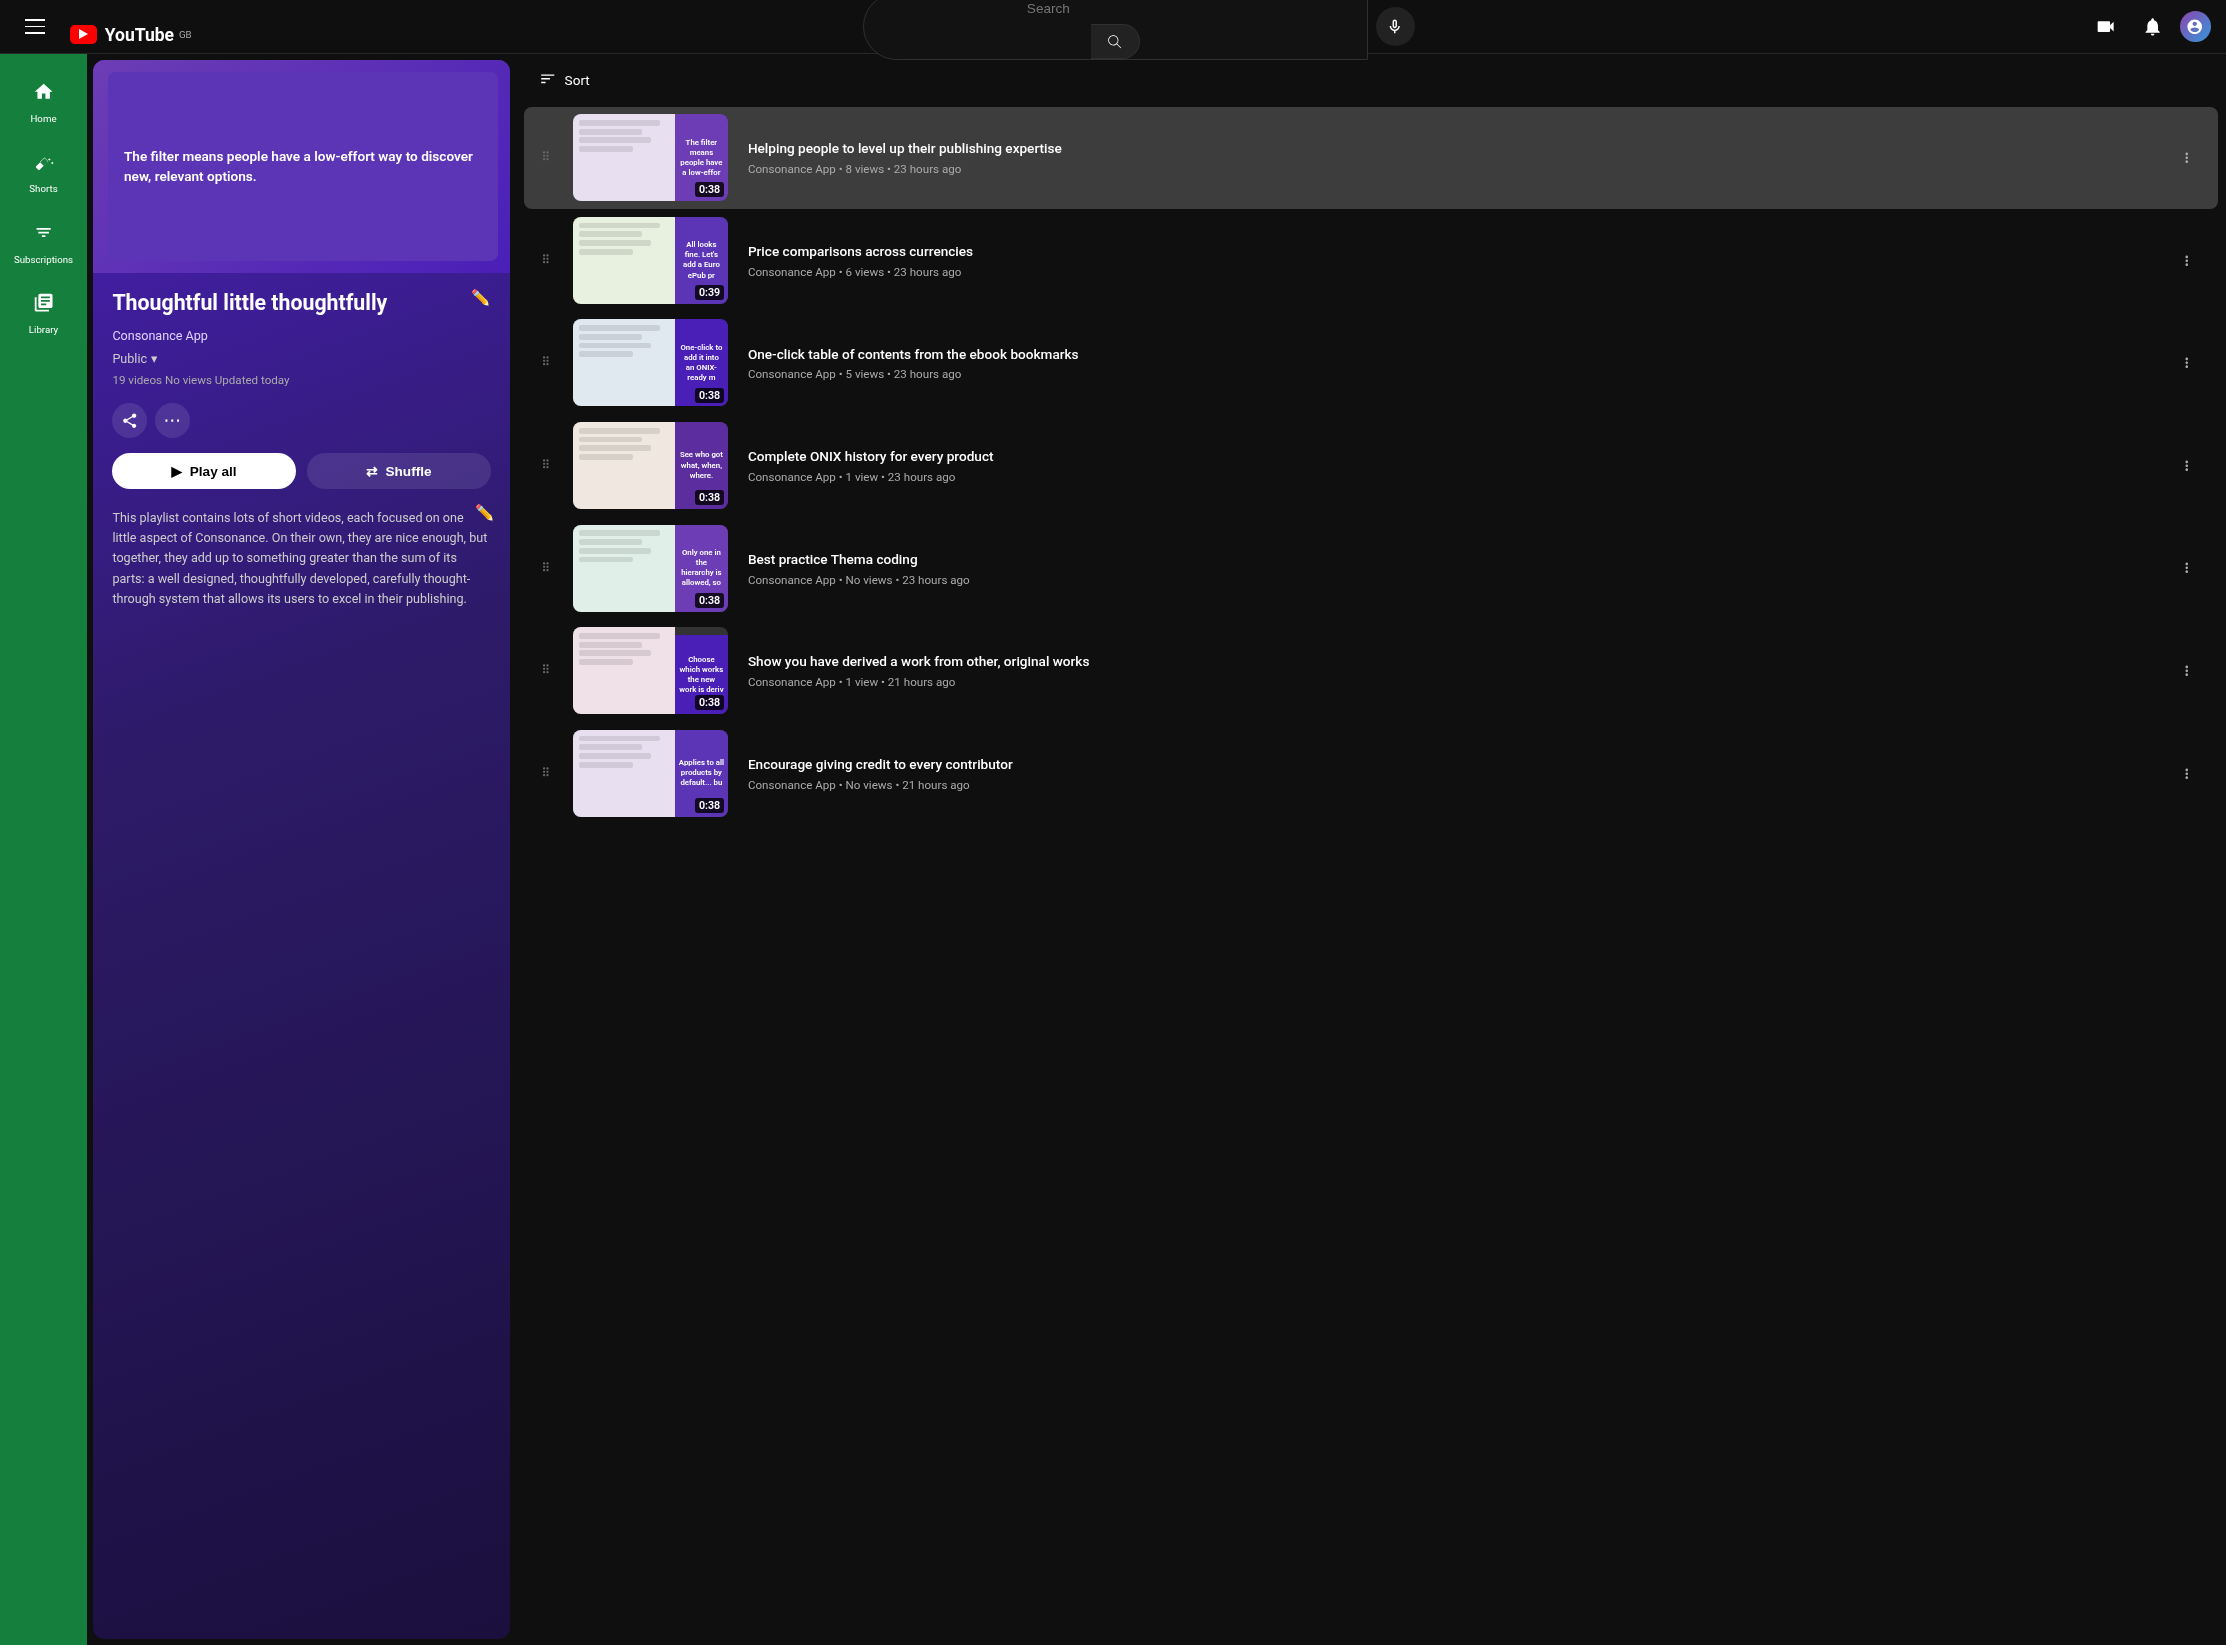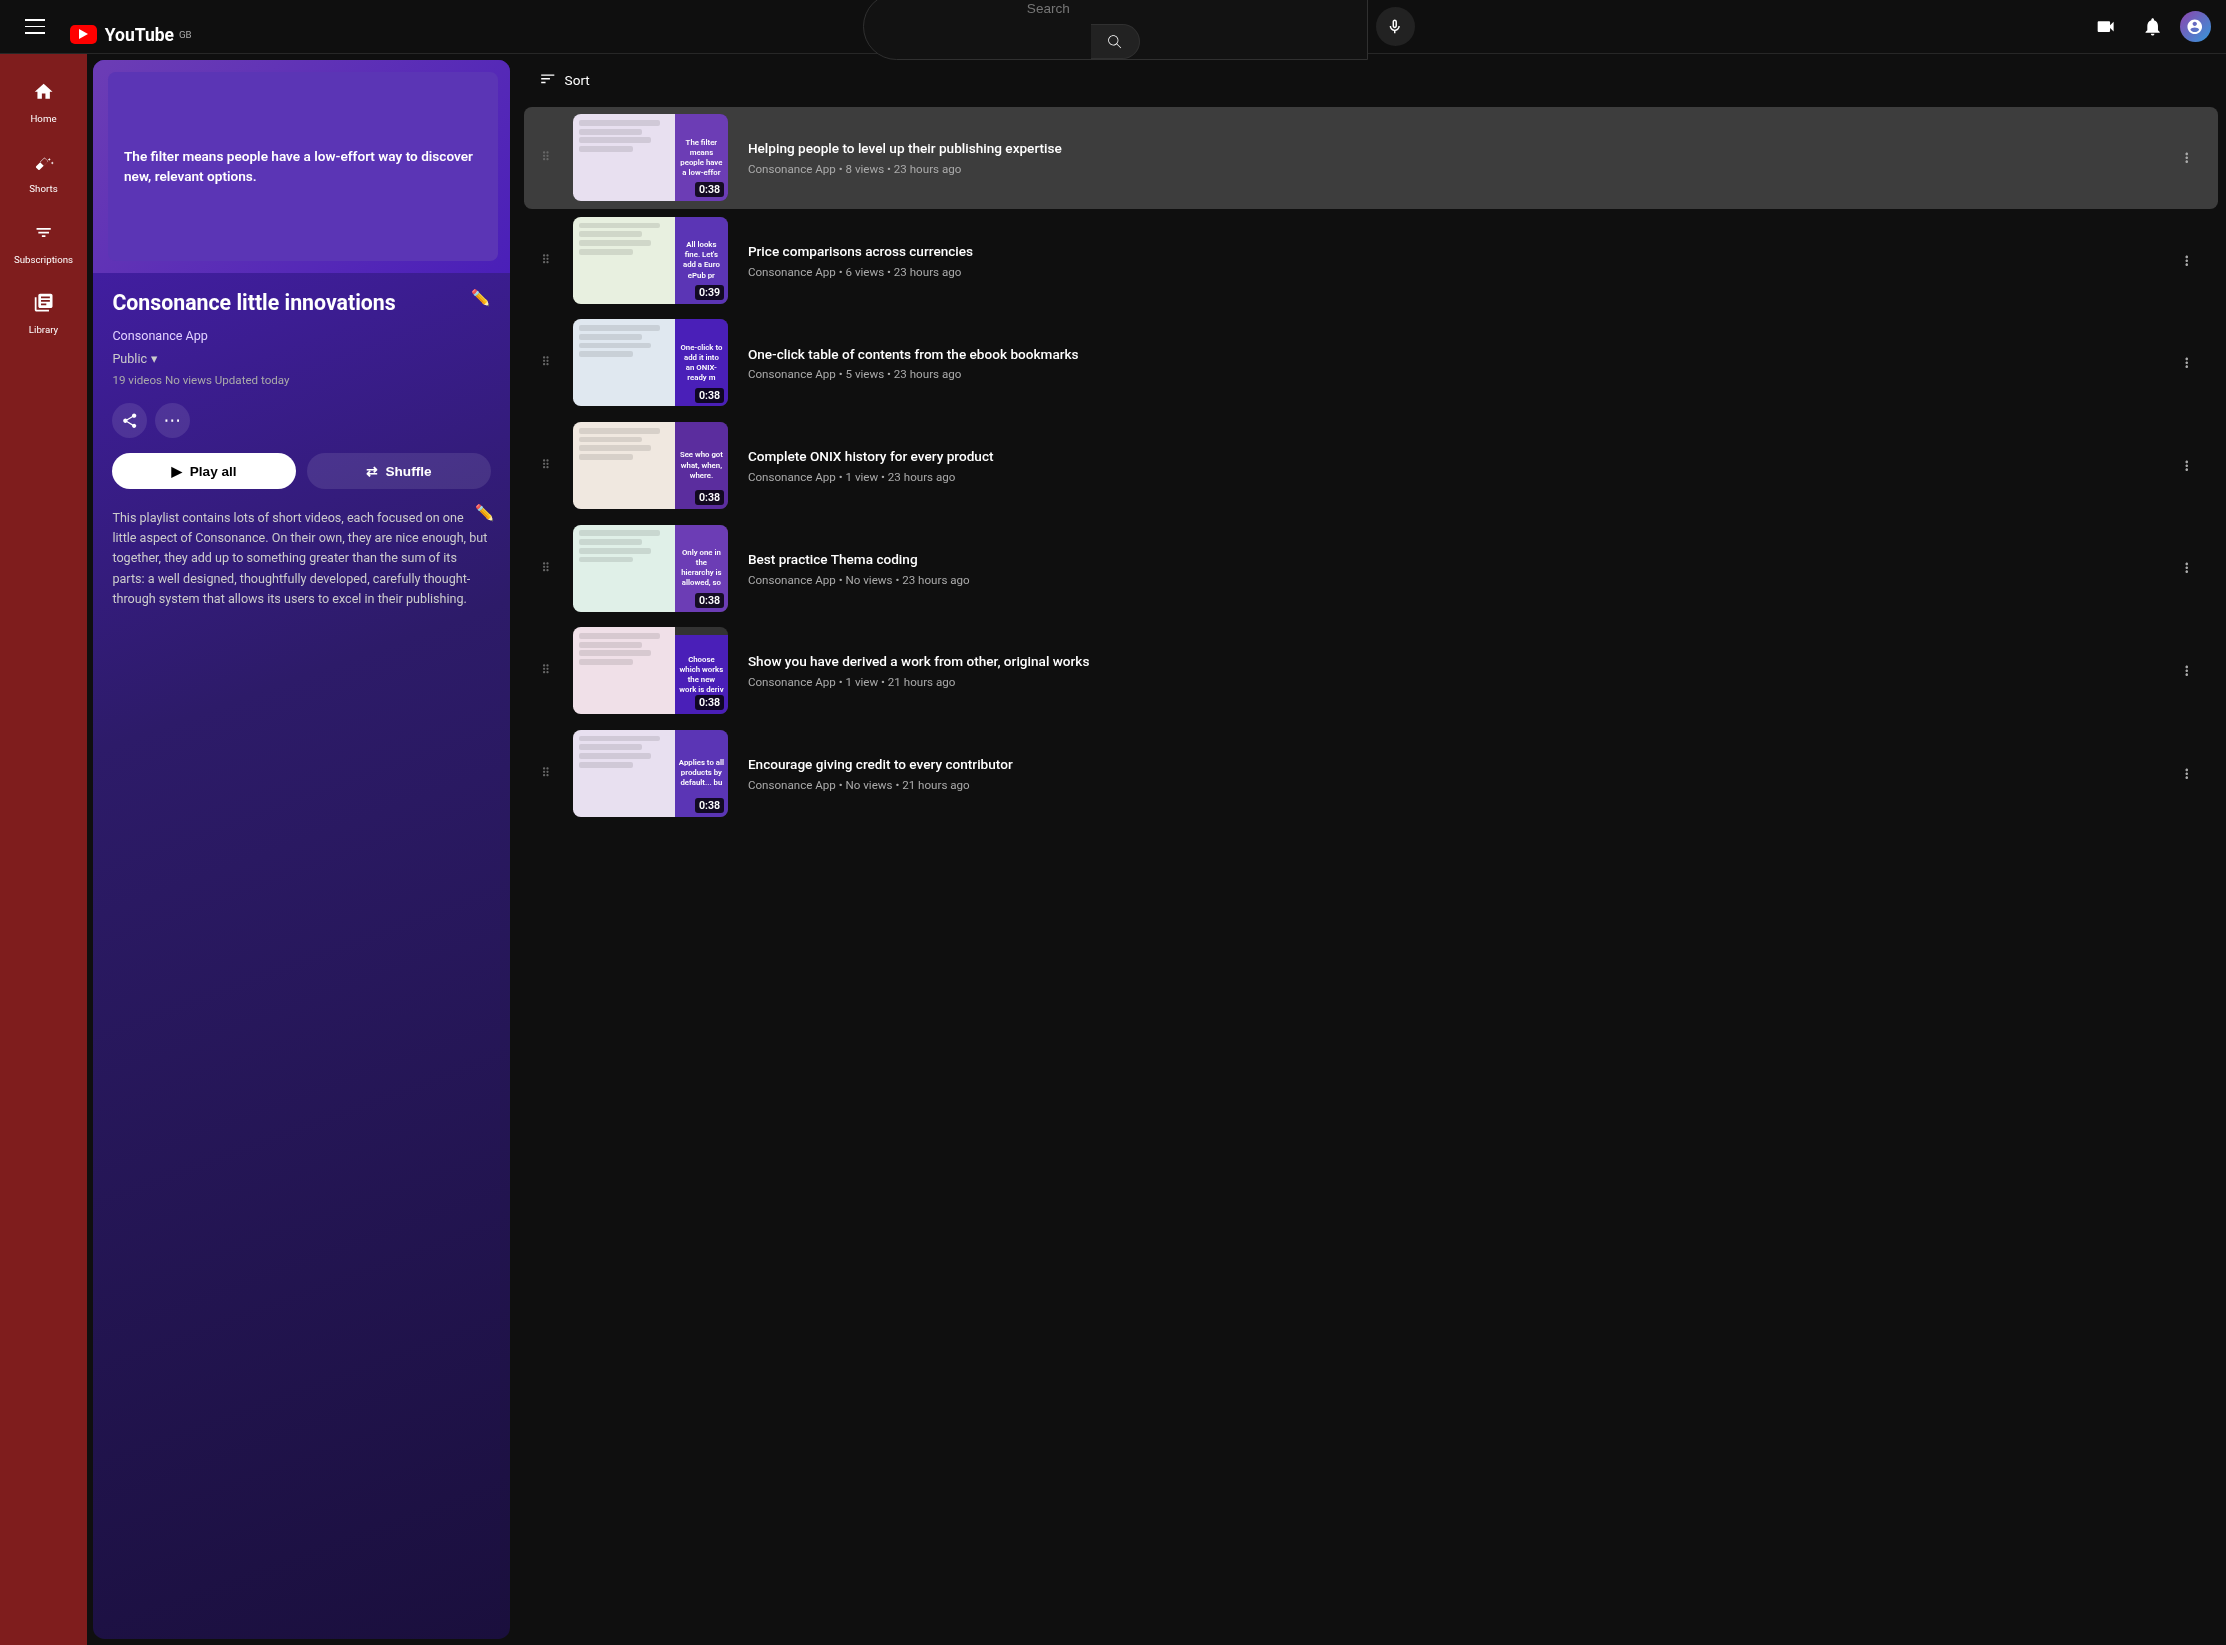--- a/index.html
+++ b/index.html
@@ -24,21 +24,21 @@
     .search-button { background: #222; border: 1px solid #303030; border-left: none; border-radius: 0 39px 39px 0; padding: 7.8px 15.5px; cursor: pointer; color: #fff; display: flex; align-items: center; }
     .mic-button { width: 39px; height: 39px; border-radius: 50%; background: #222; border: none; cursor: pointer; color: #fff; display: flex; align-items: center; justify-content: center; }
     .header-right { display: flex; align-items: center; gap: 7.8px; margin-left: auto; }
     .header-icon-btn { width: 39px; height: 39px; border-radius: 50%; background: transparent; border: none; cursor: pointer; color: #fff; display: flex; align-items: center; justify-content: center; font-size: 17.5px; }
     .avatar-btn { width: 31px; height: 31px; border-radius: 50%; background: linear-gradient(135deg, #8e44ad, #3498db); border: none; cursor: pointer; display: flex; align-items: center; justify-content: center; font-size: 13.6px; color: #fff; }
 
     
     .main-layout { display: flex; margin-top: 54px; height: calc(100vh - 54px); }
 
     
-    .sidebar { width: 87px; background: #7f1d1d; display: flex; flex-direction: column; align-items: center; padding-top: 15.5px; gap: 3.9px; flex-shrink: 0; overflow-y: auto; }
+    .sidebar { width: 87px; background: #15803d; display: flex; flex-direction: column; align-items: center; padding-top: 15.5px; gap: 3.9px; flex-shrink: 0; overflow-y: auto; }
     .sidebar-item { display: flex; flex-direction: column; align-items: center; gap: 5.8px; padding: 11.6px 7.8px; border-radius: 9.7px; cursor: pointer; width: 74px; text-align: center; }
     .sidebar-item .icon { font-size: 21.3px; }
     .sidebar-item .label { font-size: 9.7px; color: #fff; }
 
     
     .content { flex: 1; display: flex; overflow: hidden; }
 
     
     .playlist-panel {
       width: 417px; flex-shrink: 0;
@@ -196,21 +196,21 @@
             
           </div>
           <div class="thumb-text-card">
             <span>The filter means people have a low-effort way to discover new, relevant options.</span>
           </div>
         </div>
       </div>
 
       <div class="playlist-info">
         <div style="display:flex;align-items:flex-start;justify-content:space-between;">
-          <h1 class="playlist-title">Consonance little innovations</h1>
+          <h1 class="playlist-title">Thoughtful little thoughtfully</h1>
           <button class="edit-title-btn">✏️</button>
         </div>
         <div class="playlist-author">Consonance App</div>
         <div class="playlist-visibility">
           <span>Public</span>
           <span>▾</span>
         </div>
         <div class="playlist-meta">19 videos  No views  Updated today</div>
 
         <div class="playlist-actions">

